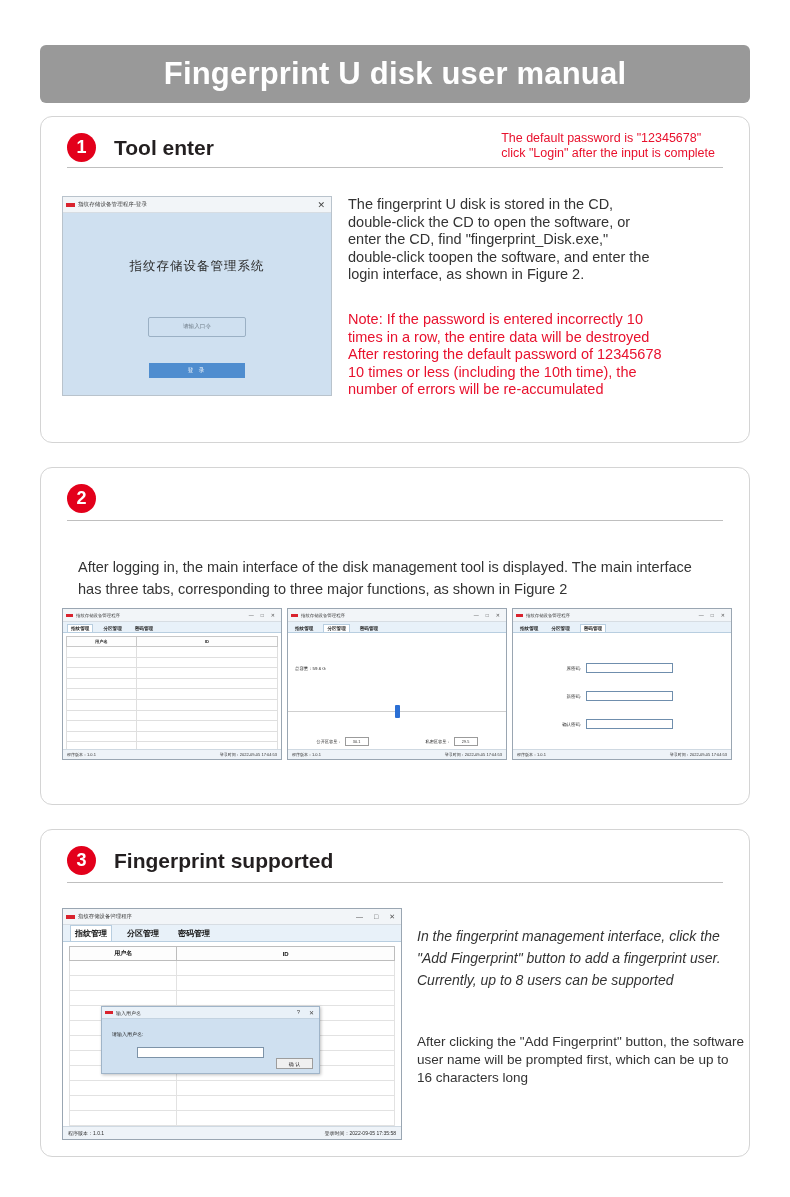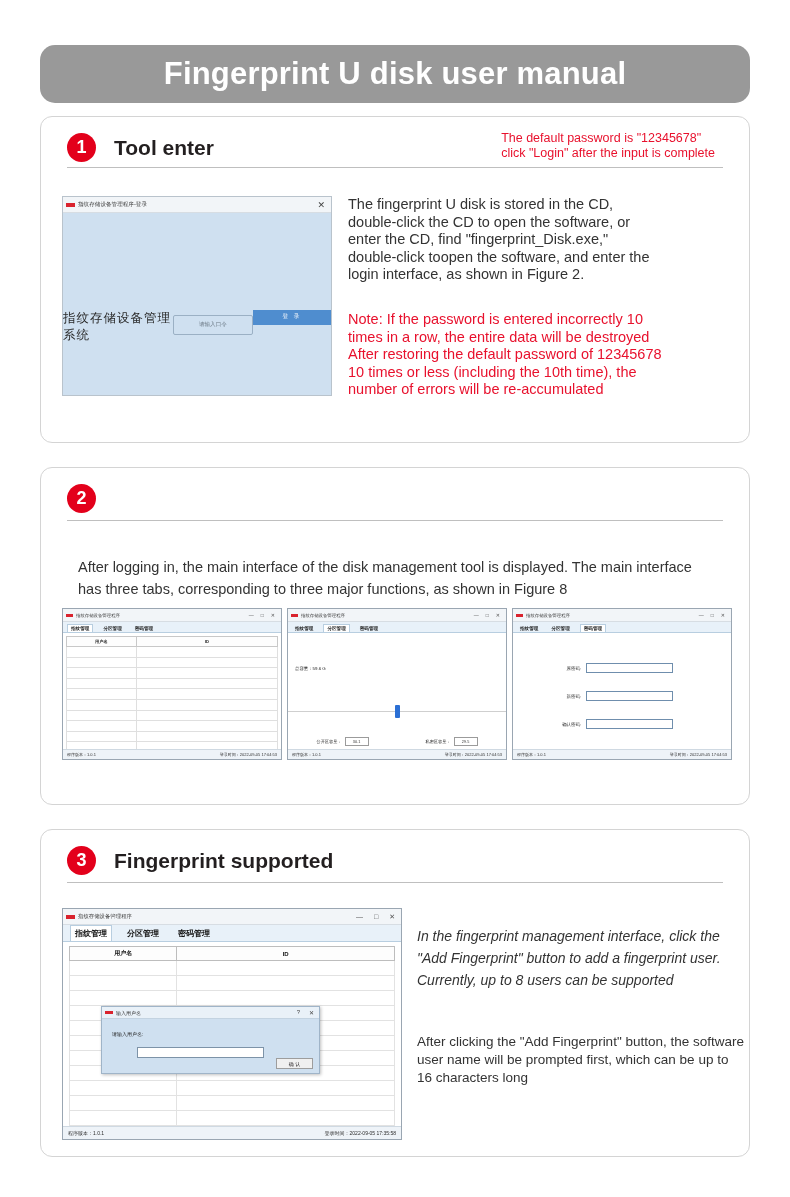--- a/index.html
+++ b/index.html
@@ -8,21 +8,21 @@
     background:#ffffff;
     font-family:"Liberation Sans","DejaVu Sans",sans-serif;
     color:#231f20;
     overflow:hidden;
   }
   .page{position:relative;width:790px;height:1197px;}
 
   
   .banner{
     position:absolute;left:40px;top:45px;width:710px;height:58px;
-    background:#999999;border-radius:15px;
+    background:#999999;border-radius:6px;
     display:flex;align-items:center;justify-content:center;
   }
   .banner-title{
     color:#ffffff;font-size:31px;font-weight:700;letter-spacing:.2px;
     white-space:nowrap;
   }
 
   
   .card{
     position:absolute;left:40px;width:710px;
@@ -84,21 +84,21 @@
   .tb-title{font-size:4.4px;color:#3a3a3a;white-space:nowrap;overflow:hidden;flex:1 1 auto;}
   .tb-btns{display:flex;gap:7px;align-items:center;font-size:5px;color:#555;padding-right:3px;}
 
   
   #loginWin{left:62px;top:196px;width:270px;height:200px;border:1px solid #b9c3cc;}
   #loginWin .win-tb{height:16px;}
   #loginWin .tb-logo{width:9px;height:4px;}
   #loginWin .tb-title{font-size:5.6px;}
   .login-body{
     height:calc(100% - 16px);background:#cfe0f0;
-    display:flex;flex-direction:row;align-items:center;
+    display:flex;flex-direction:column;align-items:center;
     position:relative;
   }
   .login-head{margin-top:45px;font-size:12.5px;color:#2a2a2a;letter-spacing:1px;}
   .login-input{
     margin-top:42px;width:96px;height:18px;background:#cfe0f0;
     border:1px solid #9bb0c4;border-radius:2px;
     display:flex;align-items:center;justify-content:center;
     font-size:5.6px;color:#6d7b87;
   }
   .login-btn{
@@ -232,21 +232,21 @@
 After restoring the default password of 12345678
 10 times or less (including the 10th time), the
 number of errors will be re-accumulated</div>
 
   <div class="card" id="card2">
     <div class="sec-head">
       <div class="badge">2</div>
     </div>
     <div class="rule" id="rule2"></div>
   </div>
-  <div id="s2-intro">After logging in, the main interface of the disk management tool is displayed. The main interface has three tabs, corresponding to three major functions, as shown in Figure 8</div>
+  <div id="s2-intro">After logging in, the main interface of the disk management tool is displayed. The main interface has three tabs, corresponding to three major functions, as shown in Figure 2</div>
 
   <div class="win mini" id="mini1">
     <div class="win-tb">
       <div class="tb-logo"></div>
       <div class="tb-title">指纹存储设备管理程序</div>
       <div class="tb-btns">
         <span>—</span>
         <span>□</span>
         <span>✕</span>
       </div>

